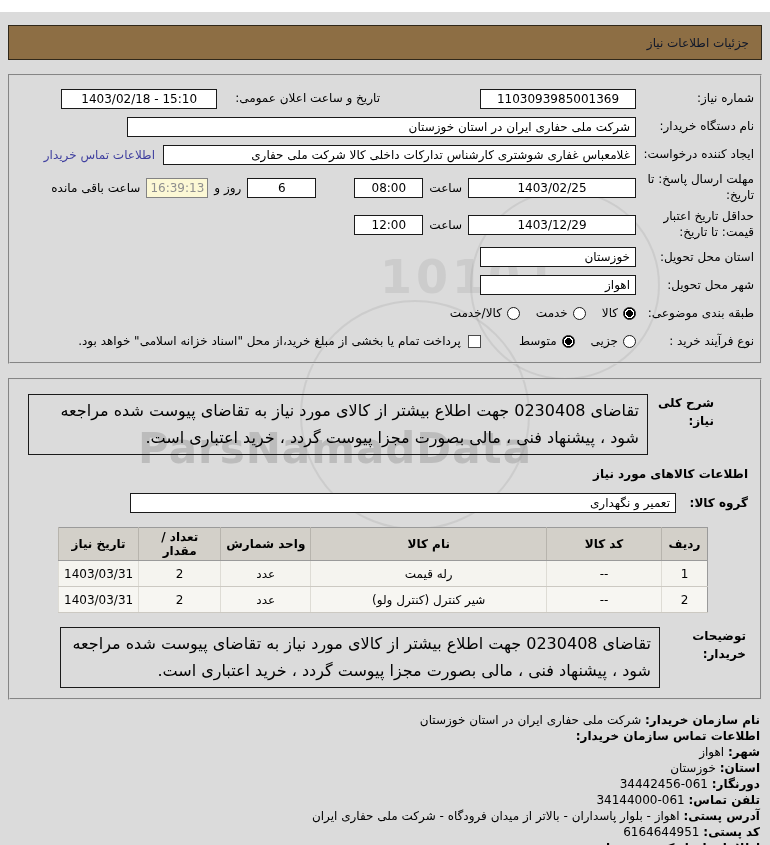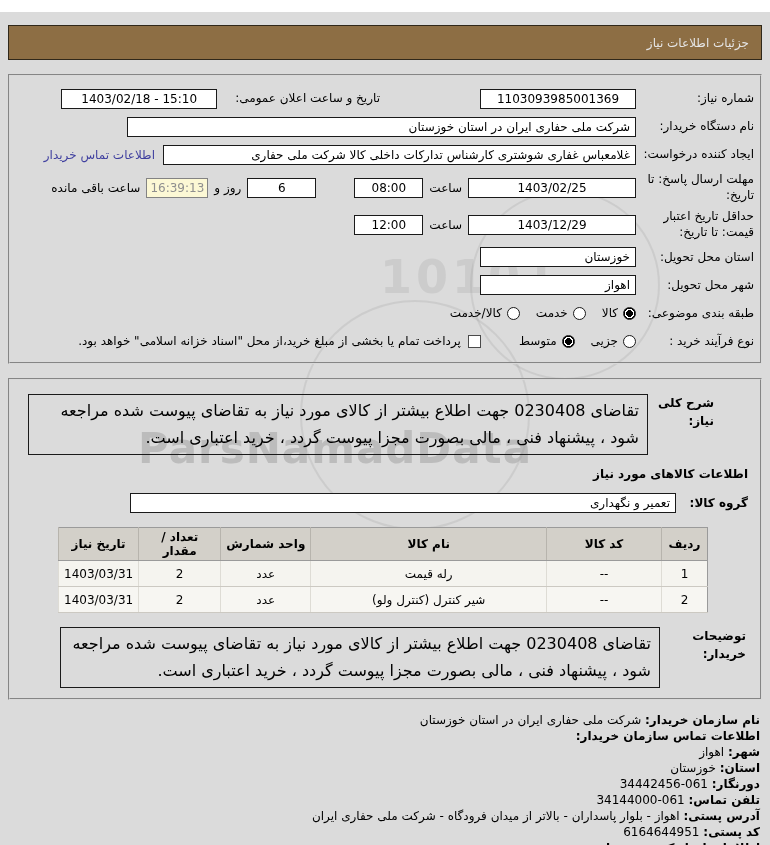--- a/index.html
+++ b/index.html
@@ -5,21 +5,21 @@
   * { box-sizing: border-box; }
   html,body { margin:0; padding:0; }
   body {
     width:770px; height:845px; overflow:hidden; position:relative;
     background:#dbdbdb; direction:rtl;
     font-family:"DejaVu Sans", sans-serif; font-size:12px; color:#000;
   }
   .topstrip { height:12px; background:#ffffff; }
   .titlebar {
     margin:13px 8px 0; height:35px; background:#8d6e44;
-    border:1px solid #30281a; color:#e5e5e5;
+    border:1px solid #30281a; color:#0f172a;
     display:flex; align-items:center; padding:0 12px; font-size:12px;
   }
   .panel {
     margin:14px 8px 0; border:2px groove #d9d9d9; padding:6px 6px 10px;
     position:relative; z-index:2;
   }
   .frow { display:flex; align-items:center; margin-top:6px; min-height:22px; }
   .flabel { width:118px; flex-shrink:0; padding-left:4px; line-height:1.3; }
   .ibox {
     background:#fff; border:1px solid #1a1a1a; height:20px;

